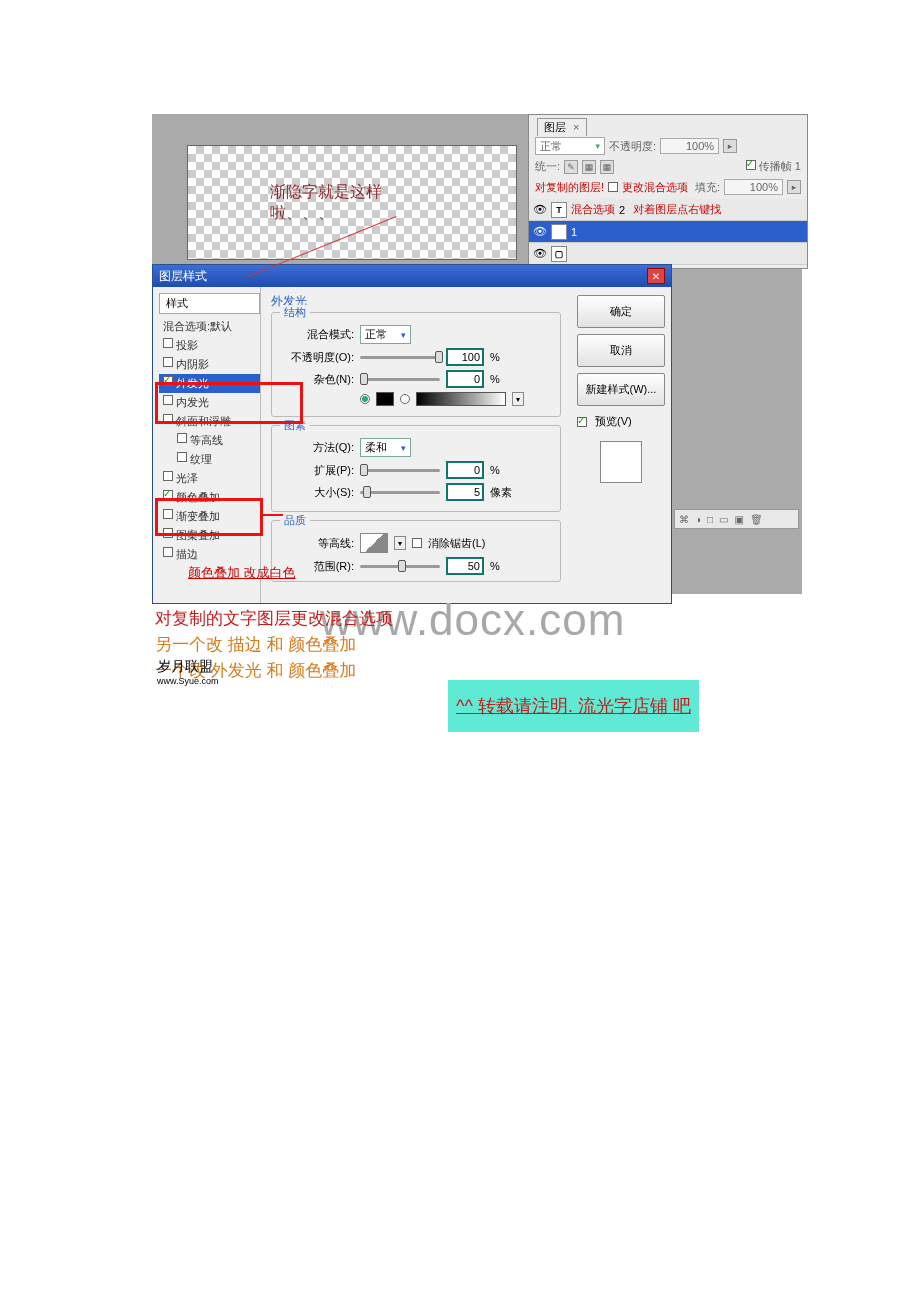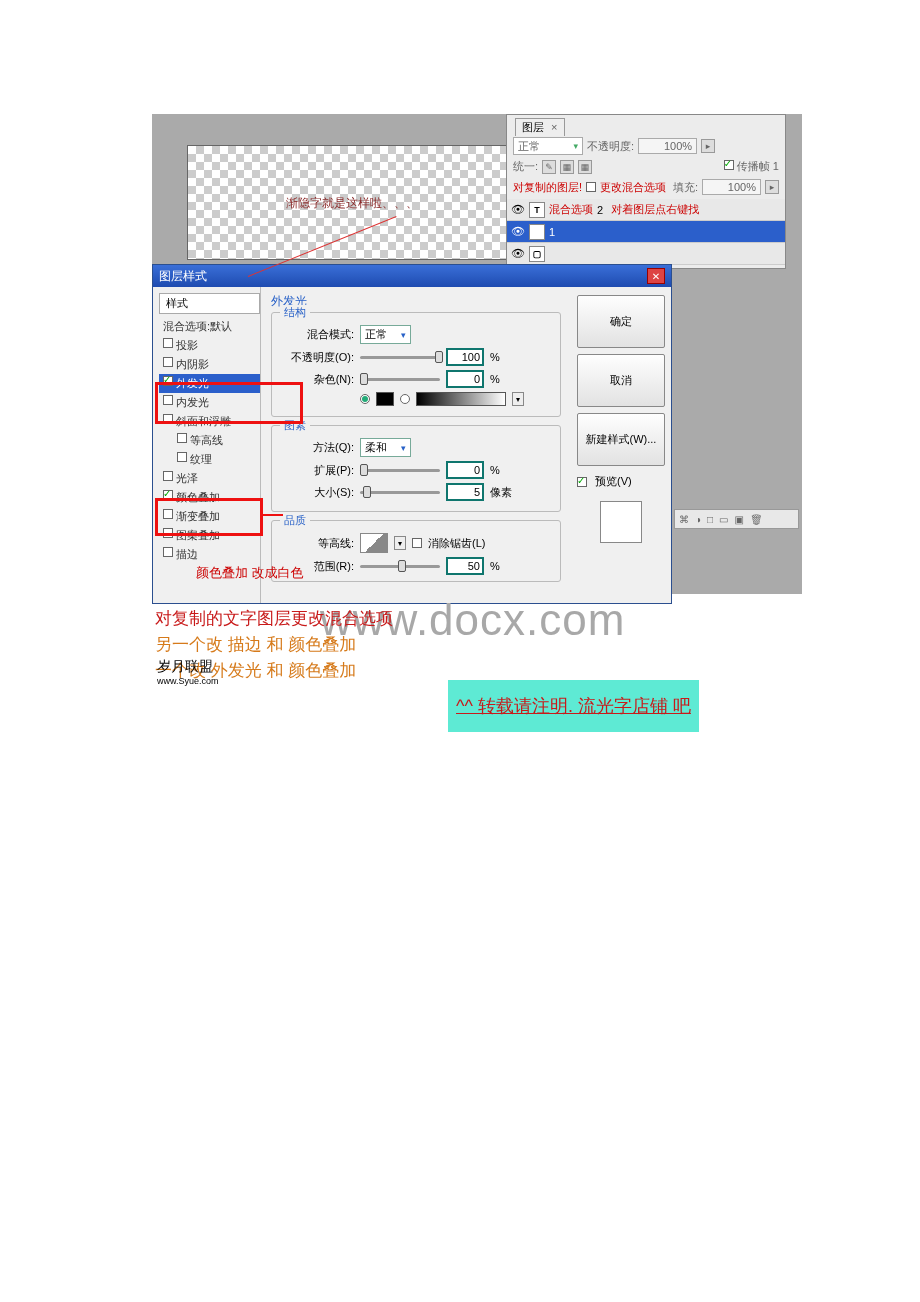--- a/index.html
+++ b/index.html
@@ -16,25 +16,25 @@
   background-image:
     linear-gradient(45deg,#ccc 25%,transparent 25%),
     linear-gradient(-45deg,#ccc 25%,transparent 25%),
     linear-gradient(45deg,transparent 75%,#ccc 75%),
     linear-gradient(-45deg,transparent 75%,#ccc 75%);
   background-size: 16px 16px;
   background-position: 0 0,0 8px,8px -8px,-8px 0;
   background-color: #fff;
   border: 1px solid #666;
 }
-.canvas-text { position:absolute; left:50%; top:50%; transform:translate(-50%,-50%); color:#8a2a2a; font-size:12px; }
+.canvas-text { position:absolute; left:50%; top:50%; transform:translate(-50%,-50%); color:#8a2a2a; font-size:16px; }
 
 
 .layers-panel {
-  position: absolute; left: 354px; top: 0; width: 280px; height: 155px;
+  position: absolute; left: 376px; top: 0; width: 280px; height: 155px;
   background: #ececec; border: 1px solid #888;
 }
 .layers-tab { position:absolute; top:3px; left:8px; background:#eee; border:1px solid #999; border-bottom:none; padding:1px 6px; font-size:11px; }
 .layers-tab .close-x { margin-left:4px; color:#666; cursor:pointer; }
 .layers-row { position:absolute; left:6px; right:6px; display:flex; align-items:center; gap:4px; font-size:11px; color:#666; }
 .row1 { top:22px; } .row2 { top:44px; } .row3 { top:64px; }
 .combo { border:1px solid #aaa; background:#fff; padding:1px 4px; display:inline-flex; align-items:center; gap:4px; min-width:70px; height:18px; }
 .combo .arrow { margin-left:auto; color:#4a6; font-size:9px; }
 .opacity-box { border:1px solid #aaa; background:#f5f5f5; padding:1px 4px; width:59px; display:inline-block; text-align:right; }
 .mini-btn { width:14px; height:14px; border:1px solid #999; background:#ddd; display:inline-block; text-align:center; line-height:12px; font-size:9px; }
@@ -78,21 +78,21 @@
 .num-input { width:38px; border:2px solid #0f766e; padding:1px 2px; background:#fff; text-align:right; font-size:11px; }
 .select { border:1px solid #7a9; background:#fff; padding:1px 4px; display:inline-flex; align-items:center; gap:14px; font-size:11px; }
 .select .arrow { color:#2861c7; font-size:9px; }
 .radio { width:10px; height:10px; border-radius:50%; border:1px solid #666; display:inline-block; background:#fff; position:relative; }
 .radio.on::after { content:""; width:6px; height:6px; background:#2a7; border-radius:50%; position:absolute; left:1px; top:1px; }
 .color-swatch { width:18px; height:14px; border:1px solid #555; display:inline-block; }
 .gradient-bar { width:90px; height:14px; border:1px solid #555; background:linear-gradient(to right,#000,#fff); display:inline-block; }
 .drop-arrow { width:12px; height:14px; border:1px solid #888; display:inline-flex; align-items:center; justify-content:center; font-size:8px; background:#eee; }
 
 .right-buttons { width:100px; padding:8px 6px; display:flex; flex-direction:column; gap:6px; }
-.btn { border:1px solid #888; background:linear-gradient(#fefefe,#e2e2e2); padding:18px 0; font-size:11px; text-align:center; cursor:pointer; border-radius:2px; }
+.btn { border:1px solid #888; background:linear-gradient(#fefefe,#e2e2e2); padding:8px 0; font-size:11px; text-align:center; cursor:pointer; border-radius:2px; }
 .preview-row { display:flex; align-items:center; gap:8px; font-size:11px; margin-top:2px; }
 .preview-box { width:42px; height:42px; border:1px solid #888; background:#fff; margin:6px auto 0; }
 
 
 .hl-box { position:absolute; border:3px solid #e11; pointer-events:none; }
 .hl-line { position:absolute; height:2px; background:#e11; pointer-events:none; }
 
 
 .palette-footer {
   position:absolute; left:522px; top:395px; width:125px; height:20px;
@@ -338,21 +338,21 @@
             <span>预览(V)</span>
           </div>
           <div class="preview-box"></div>
         </div>
       </div>
     </div>
 
     <div class="hl-box" style="left:3px; top:268px; width:148px; height:42px;"></div>
     <div class="hl-box" style="left:3px; top:384px; width:108px; height:38px;"></div>
     <div class="hl-line" style="left:111px; top:400px; width:20px;"></div>
-    <div class="annot-red" style="left:44px; top:450px; font-size:13px;">颜色叠加   改成白色</div>
+    <div class="annot-red" style="left:36px; top:450px; font-size:13px;text-decoration:underline;">颜色叠加   改成白色</div>
 
   </div>
 </div>
 
 <div class="watermark">www.docx.com</div>
 
 <div class="annot-block">
   <div class="red">对复制的文字图层更改混合选项</div>
   <div class="orange">另一个改  描边  和  颜色叠加</div>
   <div class="orange">一个改  外发光  和  颜色叠加</div>

